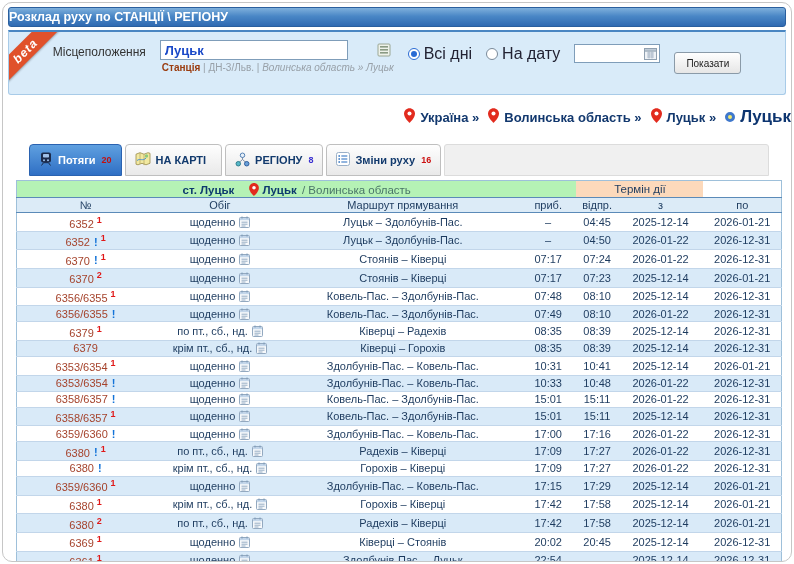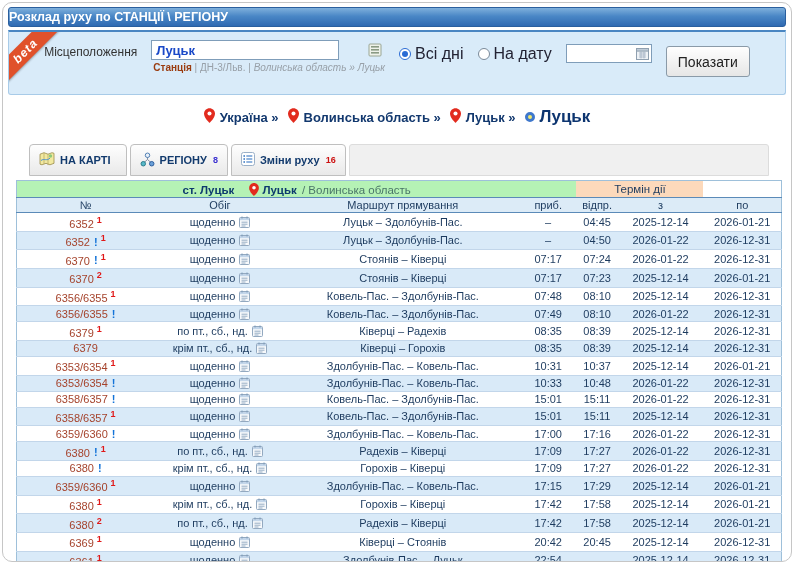--- a/index.html
+++ b/index.html
@@ -45,27 +45,27 @@
   .st-sep, .st-code { color:#98a0a8; }
   .st-path { color:#98a0a8; font-style:italic; }
   .radio-wrap { display:flex; align-items:center; gap:4px; margin-top:5px; font-size:16px; color:#223; cursor:default; }
   .radio { position:relative; width:12px; height:12px; border-radius:50%; border:1px solid #7a8a9a; background:#fff; }
   .radio.checked { border-color:#2a6bd4; }
   .radio.checked::after { content:''; position:absolute; left:2px; top:2px; width:6px; height:6px; border-radius:50%; background:#2a6bd4; }
   .date-wrap { position:relative; margin-top:3px; }
   .date-input { width:86px; height:19px; border:1px solid #7f9db9; background:#fff; padding:1px 18px 1px 3px; font-family:inherit; font-size:11px; }
   .date-icon { position:absolute; right:3px; top:3px; }
   .show-btn {
-    margin-top:6px; height:31px; padding:0 11px; font-family:inherit; font-size:14px; color:#222;
+    margin-top:12px; height:22px; padding:0 11px; font-family:inherit; font-size:10px; color:#222;
     border:1px solid #8a9aa8; border-radius:3px; background:linear-gradient(#fefefe,#e6e6e6);
   }
   .alpha-row { text-align:center; margin-top:20px; }
   .alpha-link { color:#e8440a; font-weight:bold; font-size:12px; text-decoration:none; }
   
-  .breadcrumb { display:flex; justify-content:center; align-items:center; gap:9px; padding:12px 0 10px; }
+  .breadcrumb { display:flex; justify-content:flex-end; align-items:center; gap:9px; padding:12px 0 10px; }
   .bc-item { display:flex; align-items:center; gap:5px; color:#12386e; font-weight:bold; font-size:13px; text-decoration:none; }
   .bc-current-wrap { display:flex; align-items:center; gap:5px; }
   .circle-icon { display:inline-block; width:10px; height:10px; border-radius:50%; background:#f1ea6e; border:3px solid #3f78cc; }
   .bc-current { font-size:17px; font-weight:bold; color:#0d3570; }
   
   .tab-strip { display:flex; align-items:flex-end; margin:6px 22px 0 26px; height:33px; }
   .tab {
     display:flex; align-items:center; gap:5px; height:32px; padding:0 9px; margin-right:3px;
     background:linear-gradient(#fefefe,#e9e9e9); border:1px solid #bfbfbf; border-radius:4px 4px 0 0;
     font-size:11px; font-weight:bold; color:#123a6d; white-space:nowrap;
@@ -185,20 +185,33 @@
       </span>
       <span>Луцьк »</span>
     </a>
     <span class="bc-current-wrap">
       <span class="circle-icon"></span>
       <span class="bc-current">Луцьк</span>
     </span>
   </div>
 
   <div class="tab-strip">
+    <div class="tab active">
+      <span>
+        <svg width="14" height="14" viewBox="0 0 14 14">
+            <rect x="2" y="0.5" width="10" height="10" rx="2" fill="#1b2a4a"></rect>
+            <rect x="4" y="2" width="6" height="3.5" rx="0.8" fill="#9fc0e8"></rect>
+            <circle cx="5" cy="8.3" r="1" fill="#9fc0e8"></circle>
+            <circle cx="9" cy="8.3" r="1" fill="#9fc0e8"></circle>
+            <path d="M2.5 13.5l2-2.8h5l2 2.8" stroke="#1b2a4a" fill="none"></path>
+          </svg>
+      </span>
+      <span>Потяги</span>
+      <sup class="cnt-red">20</sup>
+    </div>
     <div class="tab">
       <span>
         <svg width="16" height="14" viewBox="0 0 16 14">
             <path d="M1 2.2l4-1.5 4 1.5 4-1.5 2 .6v10l-4 1.5-4-1.5-4 1.5-2-.6z" fill="#f2e9a0" stroke="#998c4a" stroke-width="0.8"></path>
             <path d="M5 .8v11.2M9 2.2v11" stroke="#b3a55f" stroke-width="0.7"></path>
             <path d="M2 8.5c3-2.5 6 1 9-2.5" stroke="#4a90d0" fill="none" stroke-width="1"></path>
             <circle cx="11.5" cy="4" r="1.7" fill="#8fc97a"></circle>
           </svg>
       </span>
       <span>НА КАРТІ</span>
@@ -384,21 +397,21 @@
         <tr>
           <td><a class="tnum" href="#">6353/6354</a><span class="fsup">1</span></td>
           <td><span class="obih-txt">щоденно</span><span class="cal-ic"><svg width="11" height="12" viewBox="0 0 11 12">
                 <rect x="0.5" y="1.5" width="10" height="10" rx="1" fill="#f7f9fb" stroke="#93a9c0"></rect>
                 <rect x="1" y="2" width="9" height="2.2" fill="#c3d6ea"></rect>
                 <path d="M2.5 6.2h6M2.5 8.2h6M2.5 10h4" stroke="#7d9ab8" stroke-width="0.8"></path>
                 <path d="M3 0.5v2M8 0.5v2" stroke="#7d9ab8"></path>
               </svg></span></td>
           <td>Здолбунів-Пас. – Ковель-Пас.</td>
           <td>10:31</td>
-          <td>10:37</td>
+          <td>10:41</td>
           <td>2025-12-14</td>
           <td>2026-01-21</td>
         </tr>
         <tr class="alt">
           <td><a class="tnum" href="#">6353/6354</a><span class="excl">!</span></td>
           <td><span class="obih-txt">щоденно</span><span class="cal-ic"><svg width="11" height="12" viewBox="0 0 11 12">
                 <rect x="0.5" y="1.5" width="10" height="10" rx="1" fill="#f7f9fb" stroke="#93a9c0"></rect>
                 <rect x="1" y="2" width="9" height="2.2" fill="#c3d6ea"></rect>
                 <path d="M2.5 6.2h6M2.5 8.2h6M2.5 10h4" stroke="#7d9ab8" stroke-width="0.8"></path>
                 <path d="M3 0.5v2M8 0.5v2" stroke="#7d9ab8"></path>
@@ -523,21 +536,21 @@
         </tr>
         <tr>
           <td><a class="tnum" href="#">6369</a><span class="fsup">1</span></td>
           <td><span class="obih-txt">щоденно</span><span class="cal-ic"><svg width="11" height="12" viewBox="0 0 11 12">
                 <rect x="0.5" y="1.5" width="10" height="10" rx="1" fill="#f7f9fb" stroke="#93a9c0"></rect>
                 <rect x="1" y="2" width="9" height="2.2" fill="#c3d6ea"></rect>
                 <path d="M2.5 6.2h6M2.5 8.2h6M2.5 10h4" stroke="#7d9ab8" stroke-width="0.8"></path>
                 <path d="M3 0.5v2M8 0.5v2" stroke="#7d9ab8"></path>
               </svg></span></td>
           <td>Ківерці – Стоянів</td>
-          <td>20:42</td>
+          <td>20:02</td>
           <td>20:45</td>
           <td>2025-12-14</td>
           <td>2026-12-31</td>
         </tr>
         <tr class="alt">
           <td><a class="tnum" href="#">6361</a><span class="fsup">1</span></td>
           <td><span class="obih-txt">щоденно</span><span class="cal-ic"><svg width="11" height="12" viewBox="0 0 11 12">
                 <rect x="0.5" y="1.5" width="10" height="10" rx="1" fill="#f7f9fb" stroke="#93a9c0"></rect>
                 <rect x="1" y="2" width="9" height="2.2" fill="#c3d6ea"></rect>
                 <path d="M2.5 6.2h6M2.5 8.2h6M2.5 10h4" stroke="#7d9ab8" stroke-width="0.8"></path>

